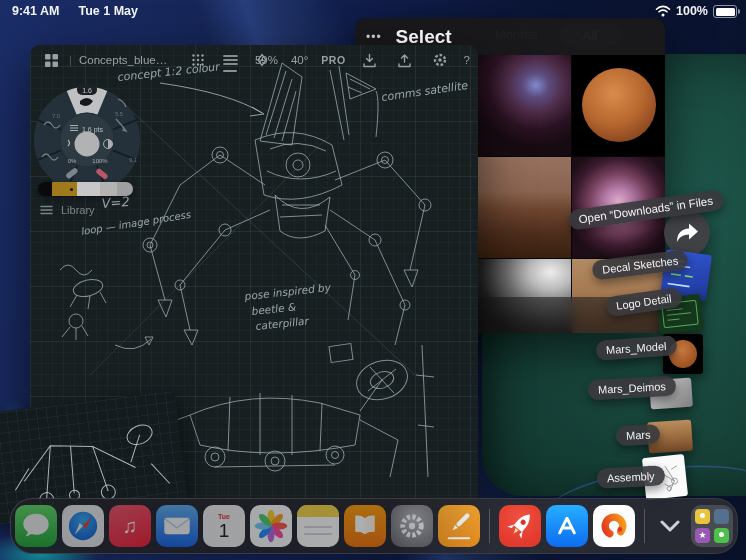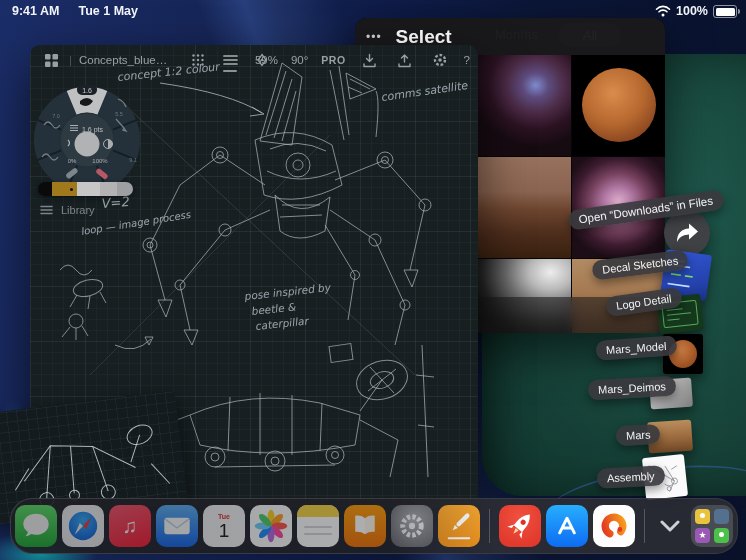--- a/index.html
+++ b/index.html
@@ -300,21 +300,21 @@
       </div>
       <div class="tb-gap"></div>
       <div class="tb-ic">
         <svg width="14" height="14" viewBox="0 0 14 14">
           <path d="M7 1.5 L11 7 L7 12.5 L3 7 Z" fill="none" stroke="#b9c3c5" stroke-width="1.3"></path>
           <circle cx="7" cy="7" r="1.2" fill="#b9c3c5"></circle>
         </svg>
       </div>
       <div class="tb-right">
         <span>59%</span>
-        <span>90°</span>
+        <span>40°</span>
         <span class="pro">PRO</span>
         <div class="tb-ic">
           <svg width="15" height="15" viewBox="0 0 15 15">
             <path d="M7.5 1.5 v7 M4.5 5.5 l3 3 3 -3 M2 11 v2.5 h11 V11" fill="none" stroke="#b9c3c5" stroke-width="1.4" stroke-linecap="round" stroke-linejoin="round"></path>
           </svg>
         </div>
         <div class="tb-ic">
           <svg width="15" height="15" viewBox="0 0 15 15">
             <path d="M7.5 9 v-7 M4.5 5 l3 -3 3 3 M2 11 v2.5 h11 V11" fill="none" stroke="#b9c3c5" stroke-width="1.4" stroke-linecap="round" stroke-linejoin="round"></path>
           </svg>

